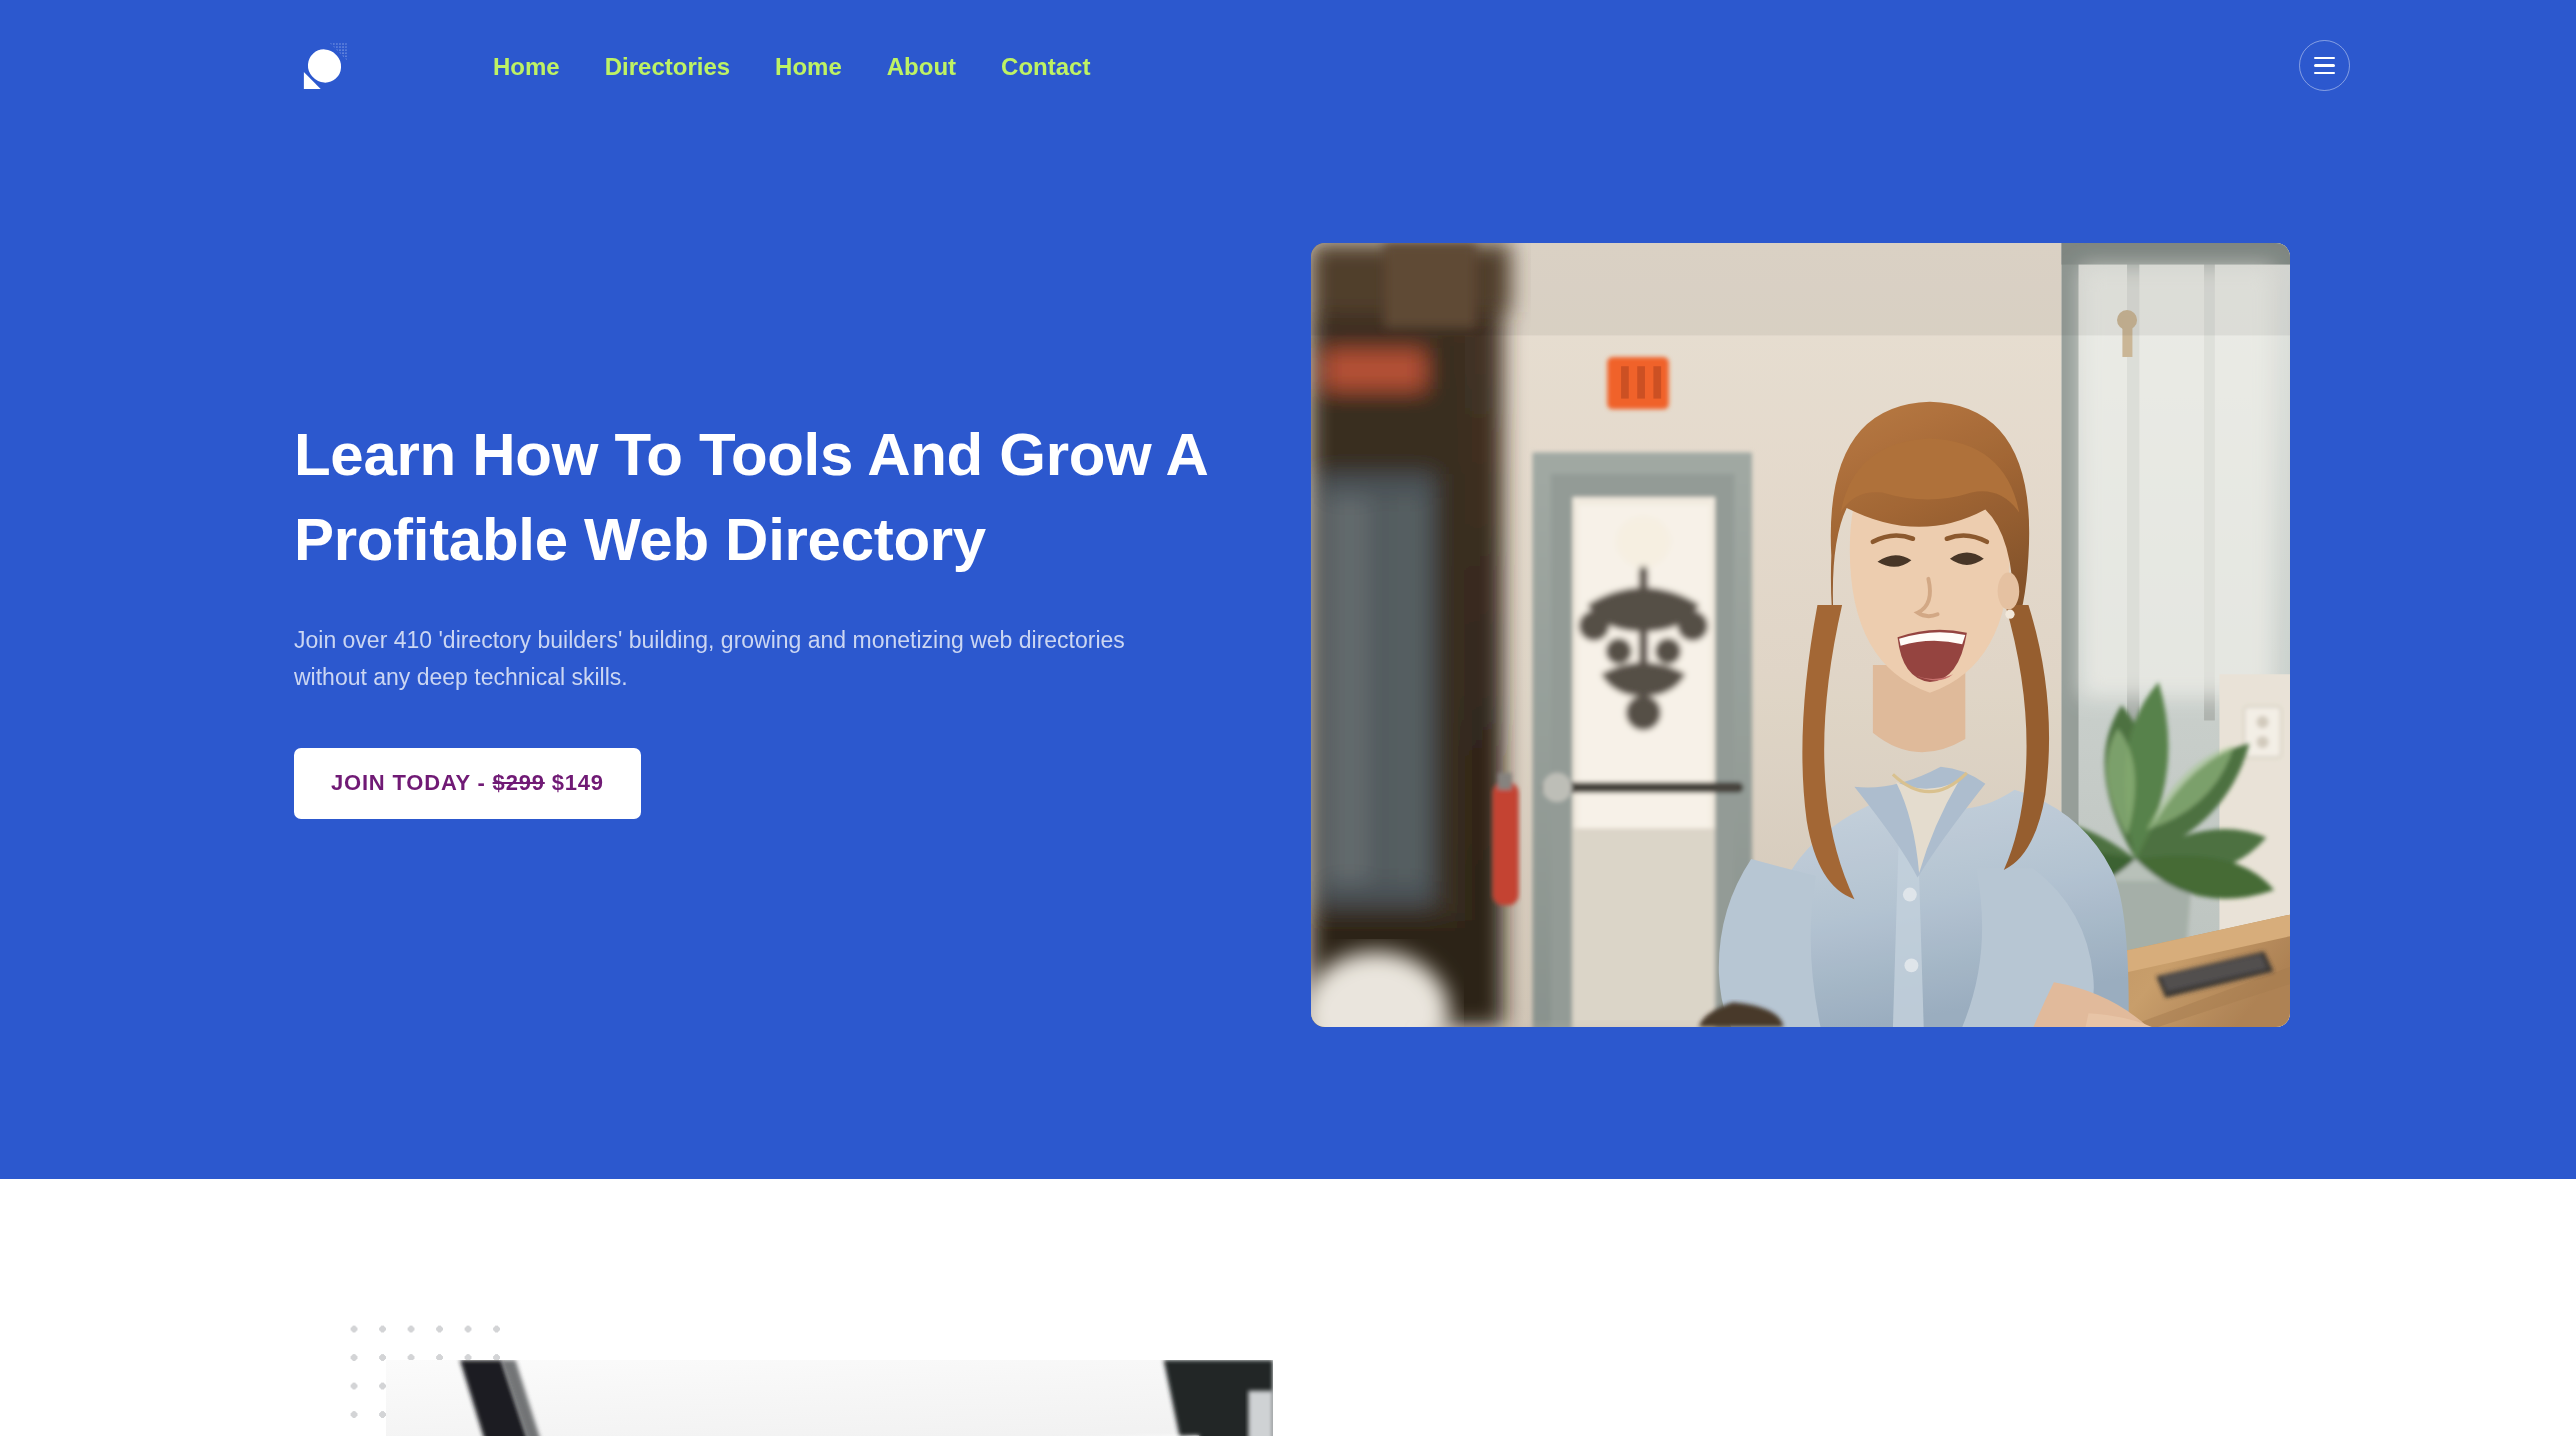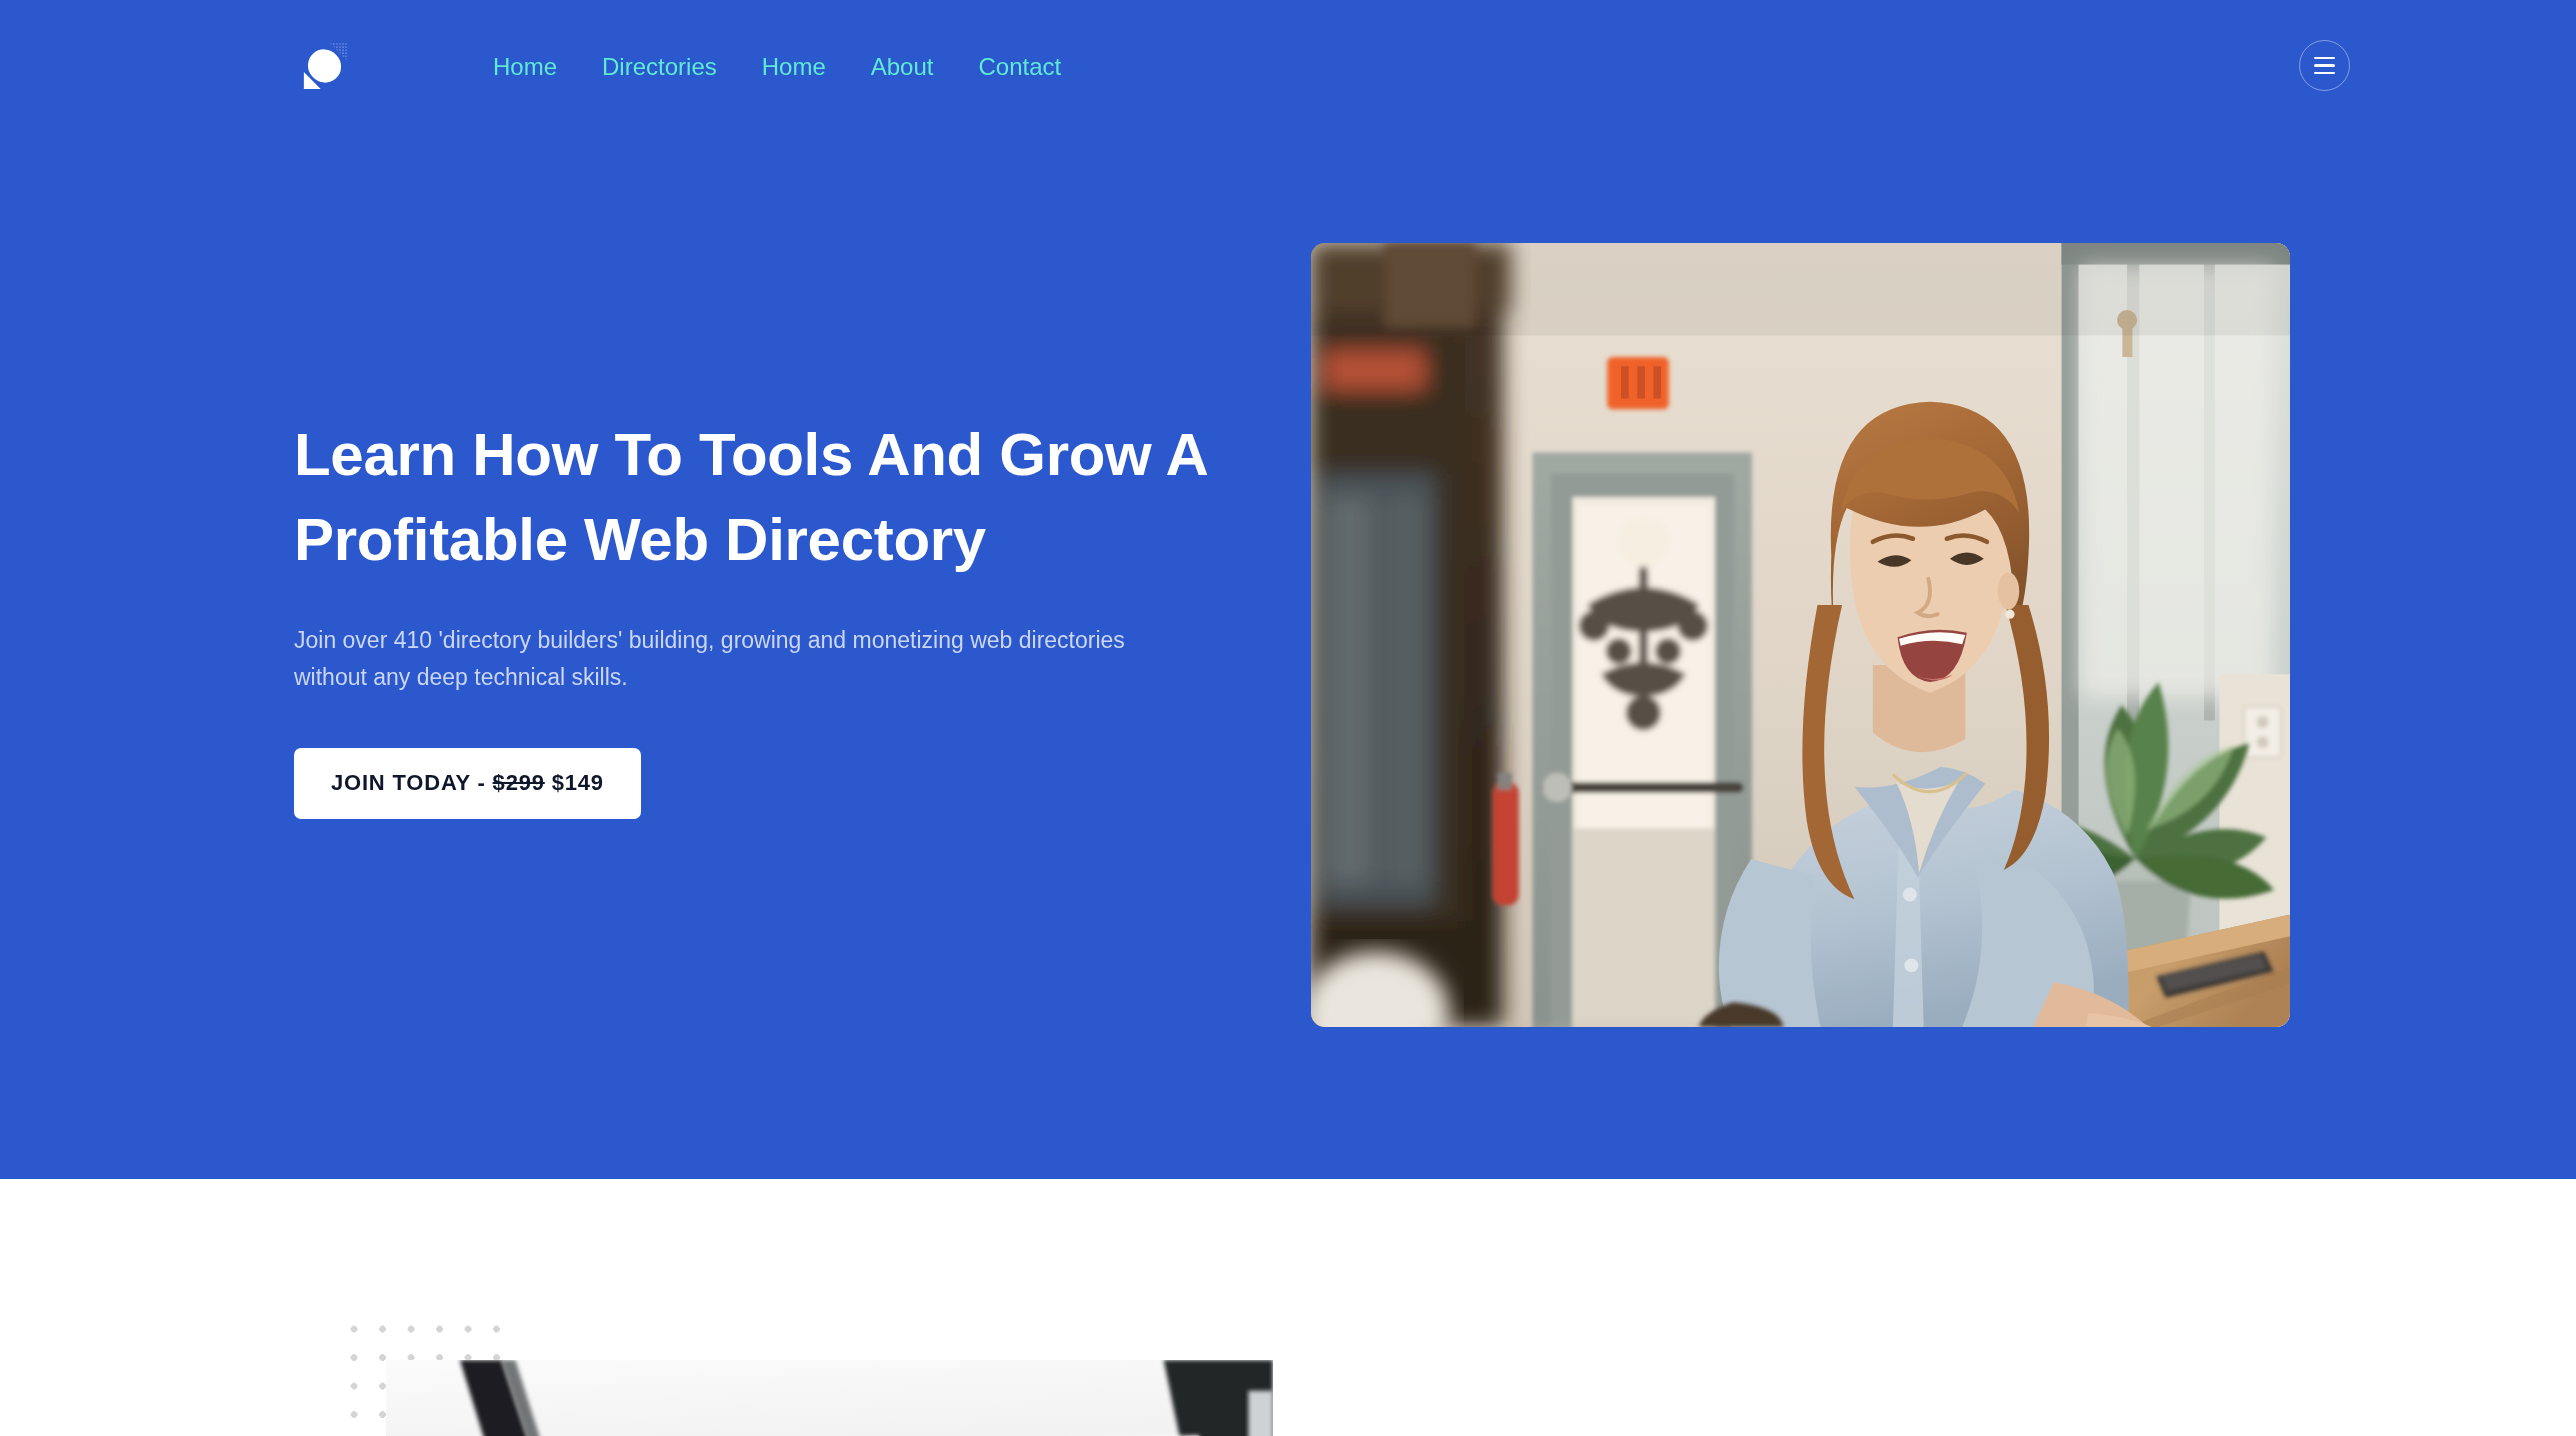--- a/index.html
+++ b/index.html
@@ -27,24 +27,24 @@
     position:absolute; left:299px; top:40px;
     width:51px; height:52px;
   }
   .logo svg{ display:block; width:51px; height:52px; }
 
   .navlinks{
     position:absolute; left:493px; top:51px;
     display:flex; align-items:center; gap:0;
   }
   .navlink{
-    color:#5eead4;
+    color:#bef264;
     font-size:24px;
     line-height:31px;
-    font-weight:400;
+    font-weight:700;
     text-decoration:none;
     white-space:nowrap;
     cursor:pointer;
   }
   .navlink + .navlink{ margin-left:45px; }
 
   .menubtn{
     position:absolute; right:226px; top:40px;
     width:51px; height:51px;
     border:1.5px solid rgba(255,255,255,.42);
@@ -83,21 +83,21 @@
     font-weight:400;
     max-width:843px;
   }
   .cta{
     display:inline-block;
     margin-top:52px;
     background:#ffffff;
     border:none;
     border-radius:7px;
     padding:21.6px 37px 23px 37px;
-    color:#0f172a;
+    color:#701a75;
     font-size:22px;
     font-weight:700;
     letter-spacing:0.8px;
     cursor:pointer;
     font-family:"Liberation Sans", sans-serif;
     white-space:nowrap;
   }
   .cta .old{ text-decoration:line-through; }
 
   

